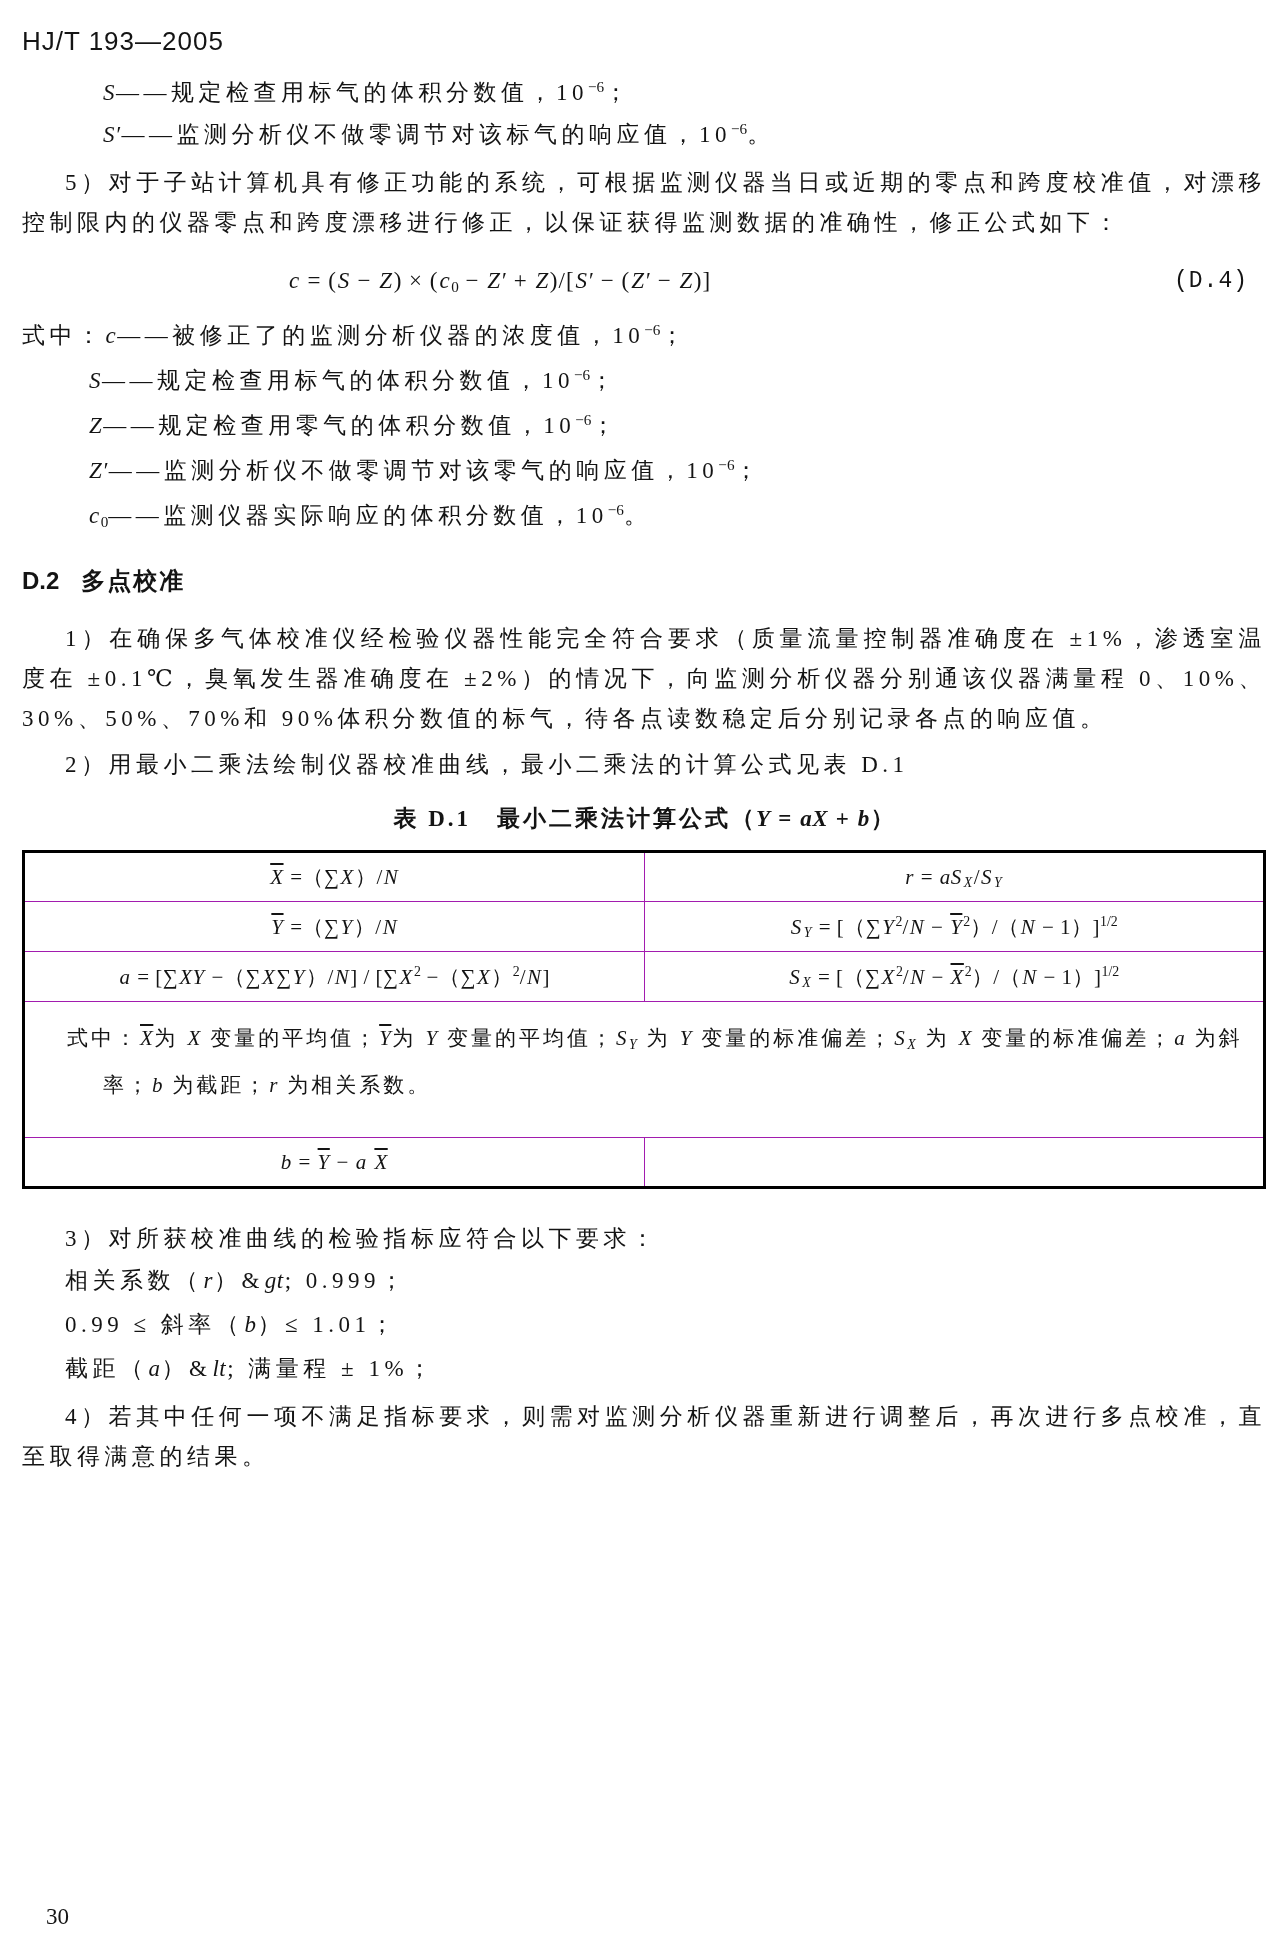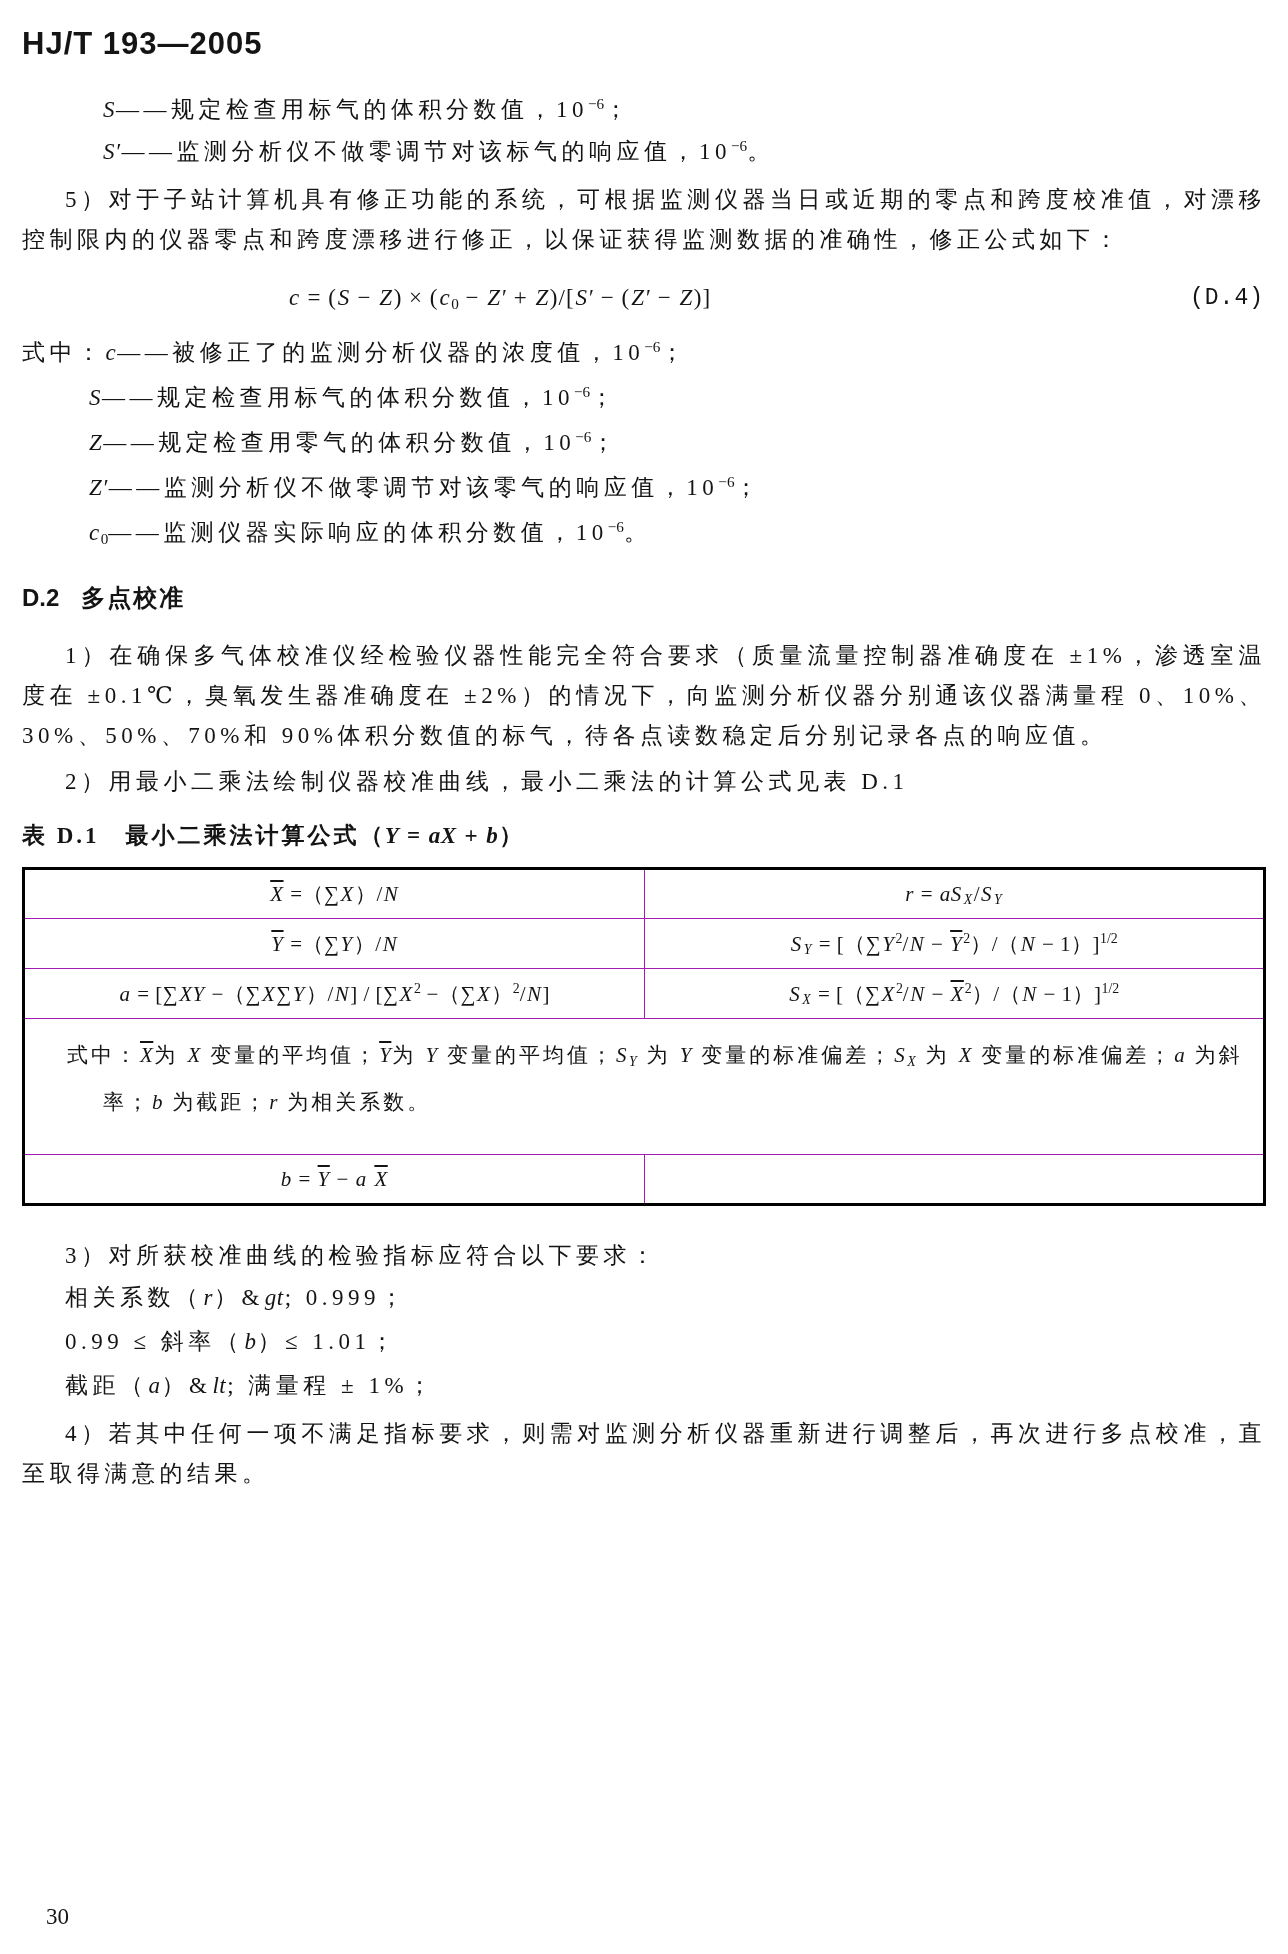--- a/index.html
+++ b/index.html
@@ -16,40 +16,40 @@
     padding: 26px 22px 0 22px;
     overflow: hidden;
   }
   i { font-style: italic; padding: 0 1px; letter-spacing: 0.5px; }
   sup { font-size: 0.66em; vertical-align: baseline; position: relative; top: -0.55em; letter-spacing: 0; }
   sub { font-size: 0.66em; vertical-align: baseline; position: relative; top: 0.28em; letter-spacing: 0; }
   .ov { text-decoration: overline; }
 
   .header {
     font-family: "Liberation Sans", "DejaVu Sans", sans-serif;
-    font-weight: 700;
-    font-size: 31px;
+    font-weight: 400;
+    font-size: 26px;
     letter-spacing: 1px;
-    margin-bottom: 28px;
+    margin-bottom: 16px;
   }
 
   .def-line { line-height: 40px; letter-spacing: 4.5px; }
   .top-defs { padding-left: 80px; }
 
   .para {
     line-height: 40px;
     letter-spacing: 4.5px;
     text-align: justify;
     text-indent: 43px;
     margin-top: 6px;
   }
 
   .formula-row {
     position: relative;
-    margin: 20px 0 8px 0;
+    margin: 20px 16px 8px 0;
     padding-left: 266px;
     line-height: 36px;
   }
   .formula-expr { font-size: 23px; letter-spacing: 1px; }
   .formula-number { position: absolute; right: 2px; top: 0; letter-spacing: 1px; font-family: Liberation Mono, monospace; }
 
   .legend { margin-top: 13px; }
   .legend .def-line { line-height: 43px; }
   .legend .cont { padding-left: 66px; }
   .legend-label { letter-spacing: 4.5px; }
@@ -60,20 +60,21 @@
     font-weight: 700;
     font-size: 24px;
     letter-spacing: 2px;
   }
   .section-heading .sec-num { margin-right: 22px; letter-spacing: 0; }
 
   .mt22 { margin-top: 22px; }
 
   .table-title {
     margin: 18px 0 16px 0;
+    text-align: center;
     font-weight: 700;
     font-size: 23px;
     letter-spacing: 3px;
   }
   .table-title .tf { letter-spacing: 1px; }
 
   table.calc {
     width: 100%;
     border-collapse: collapse;
     border: 3px solid #000;

